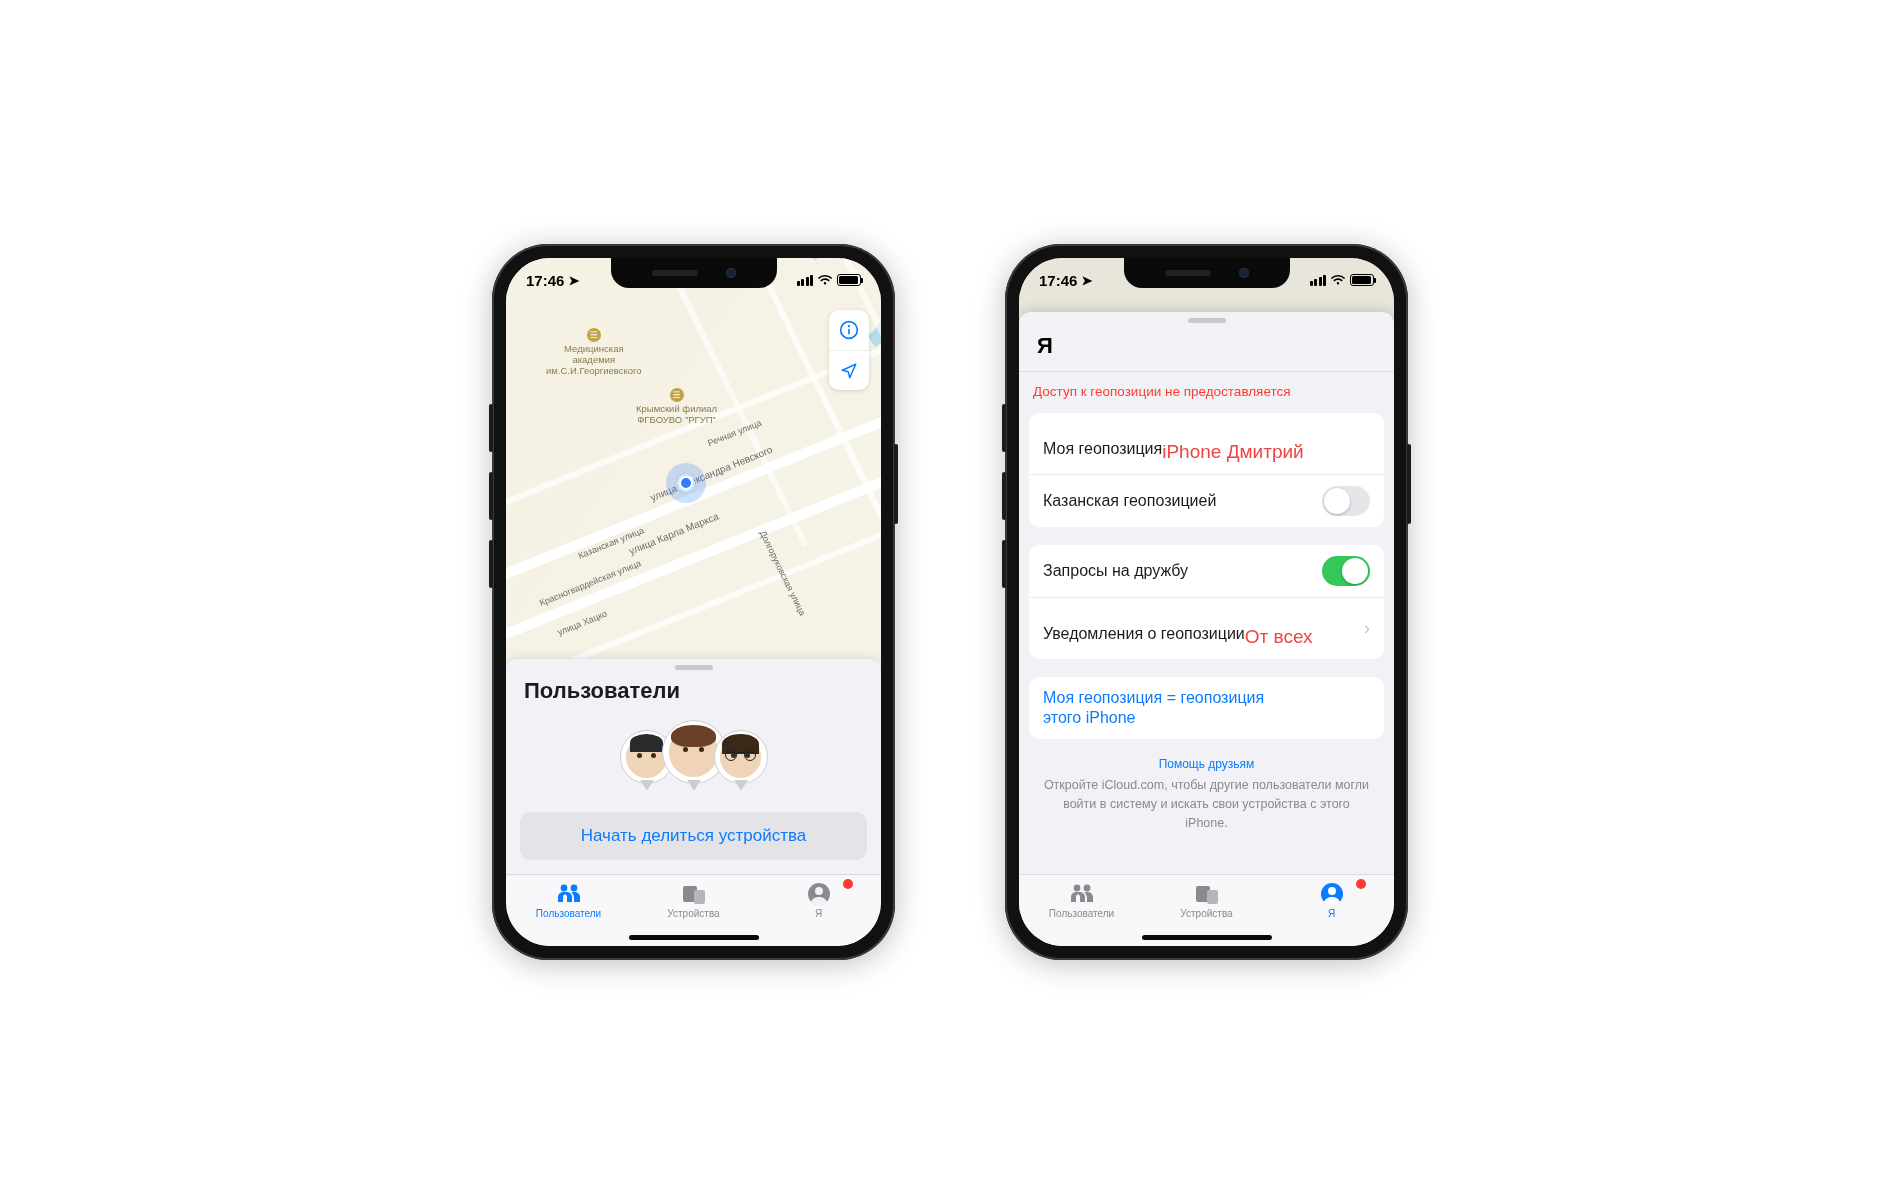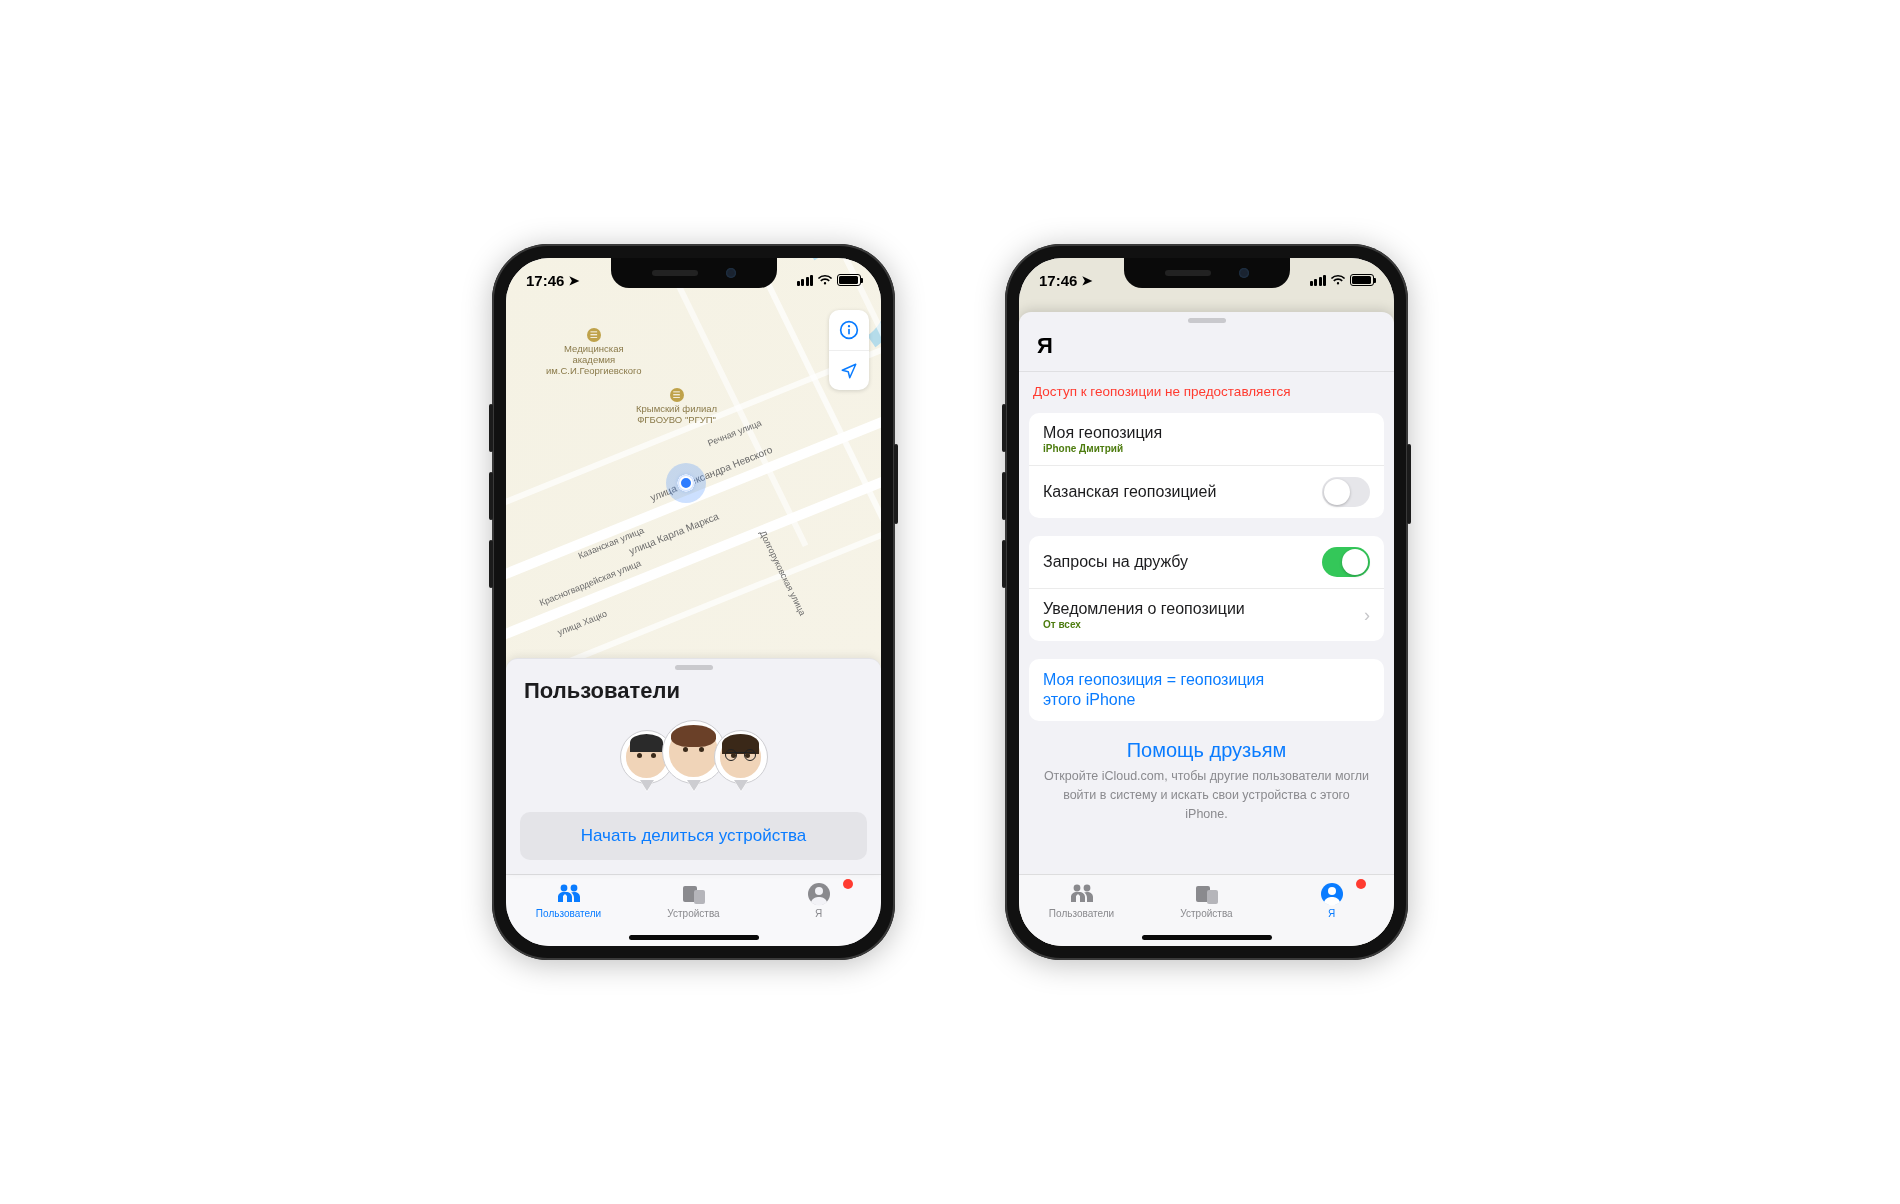--- a/index.html
+++ b/index.html
@@ -103,31 +103,31 @@
   .homebar { position:absolute; bottom:6px; left:50%; transform:translateX(-50%); width:130px; height:5px; background:#0a0a0a; border-radius:3px; }
 
   
   .dimmap { position:absolute; inset:0; background:#e8e6da; filter:blur(.3px);}
   .sheet2 { position:absolute; left:0; right:0; top:54px; bottom:72px; background:#f2f2f6; border-radius:12px 12px 0 0; box-shadow:0 -2px 12px rgba(0,0,0,.15); padding-bottom:8px; overflow-y:auto;}
   .sheet2 h2 { font-size:22px; font-weight:700; padding:2px 18px 12px; }
   .warn { color:#ff3b30; font-size:13.5px; text-align:left; padding:4px 14px 14px; }
   .group { background:#fff; margin:0 10px 18px; border-radius:10px; overflow:hidden;}
   .row { padding:11px 14px; display:flex; align-items:center; justify-content:space-between; min-height:46px;}
   .row + .row { border-top:1px solid rgba(0,0,0,.08); }
-  .row .lbls { display:flex; flex-direction:column; }
+  .row .lbls { display:flex; flex-direction:row;margin-top:16px; }
   .row .t { font-size:16px; color:#1c1c1e; }
-  .row .s { font-size:10px; color:#4d7c0f; margin-top:1px;font-weight:bold;}
+  .row .s { font-size:19px; color:#ef4444; margin-top:1px;}
   .toggle { width:48px; height:30px; border-radius:15px; background:#e6e6ea; position:relative; cursor:pointer; transition:.15s;}
   .toggle i { position:absolute; top:2px; left:2px; width:26px; height:26px; background:#fff; border-radius:50%; box-shadow:0 1px 3px rgba(0,0,0,.25); transition:.15s;}
   .toggle.on { background:#34c759; }
   .toggle.on i { left:20px; }
   .chev { color:#c6c6c9; font-size:18px; }
   .linkrow .t { color:#0a7cff; line-height:1.25; }
   .helpblock { text-align:center; padding:0 24px; }
-  .helpblock .hl { color:#0a7cff; font-size:20px; margin-bottom:4px; display:block;}
+  .helpblock .hl { color:#0a7cff; font-size:12px; margin-bottom:4px; display:block;}
   .helpblock .hd { color:#8a8a8e; font-size:12.5px; line-height:1.35;}
 
   svg { display:block; }
 </style>
 </head>
 <body>
 
 <div class="phone">
   <div class="screen">
     <div class="notch">

